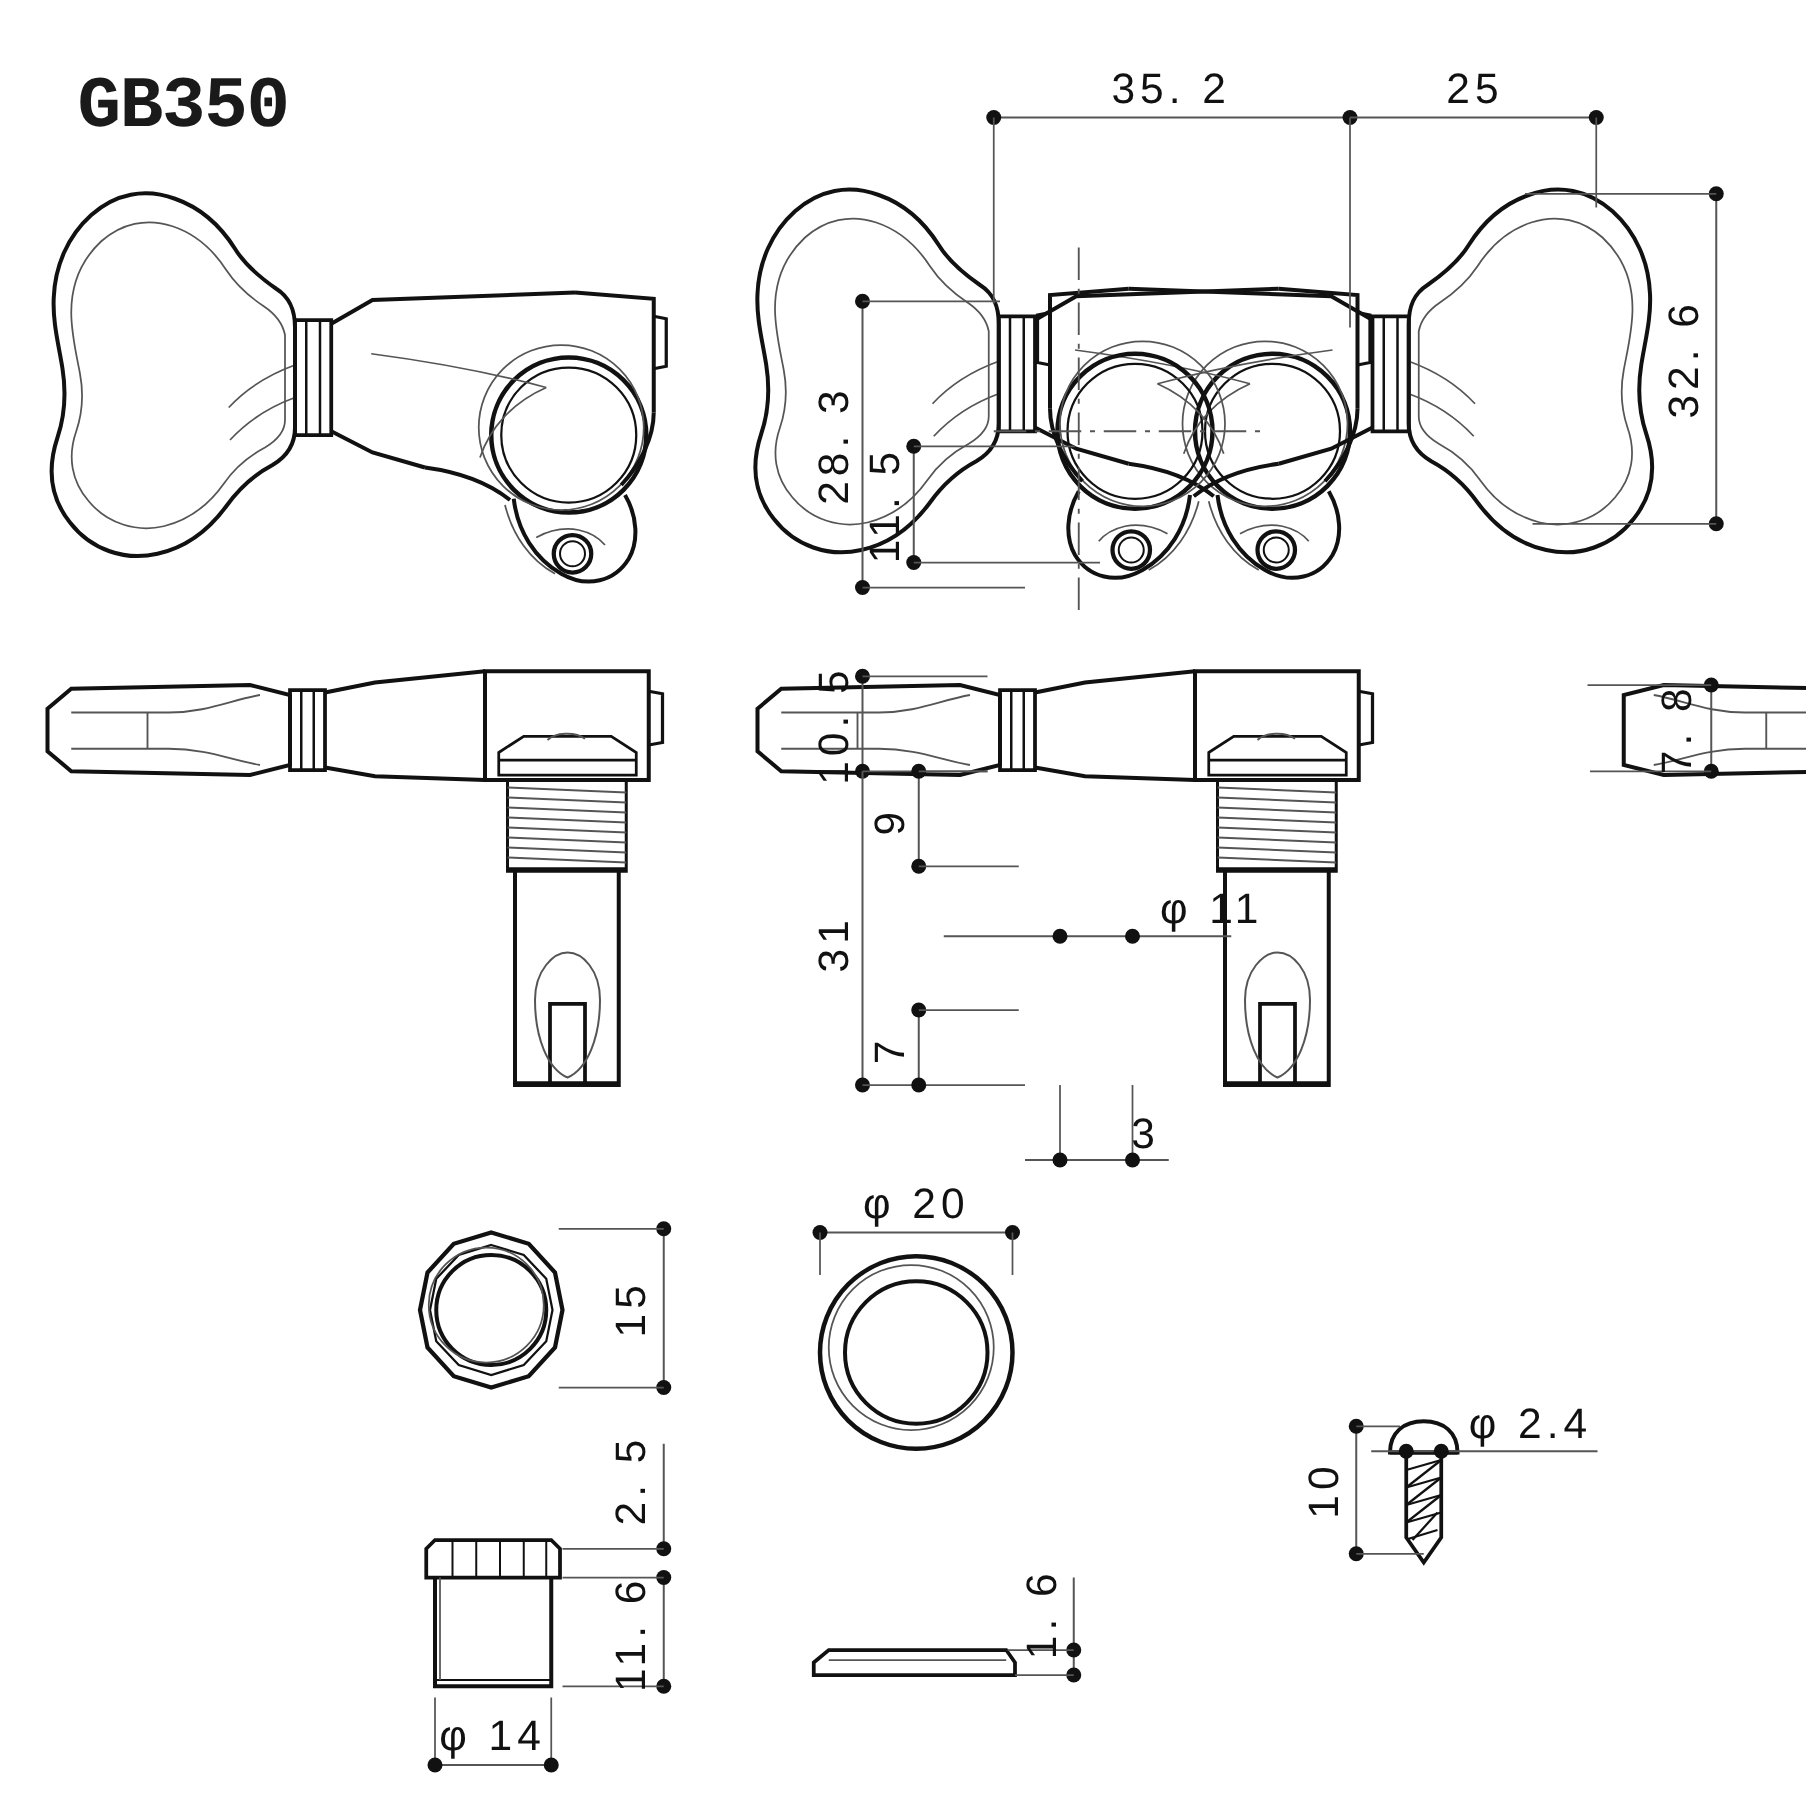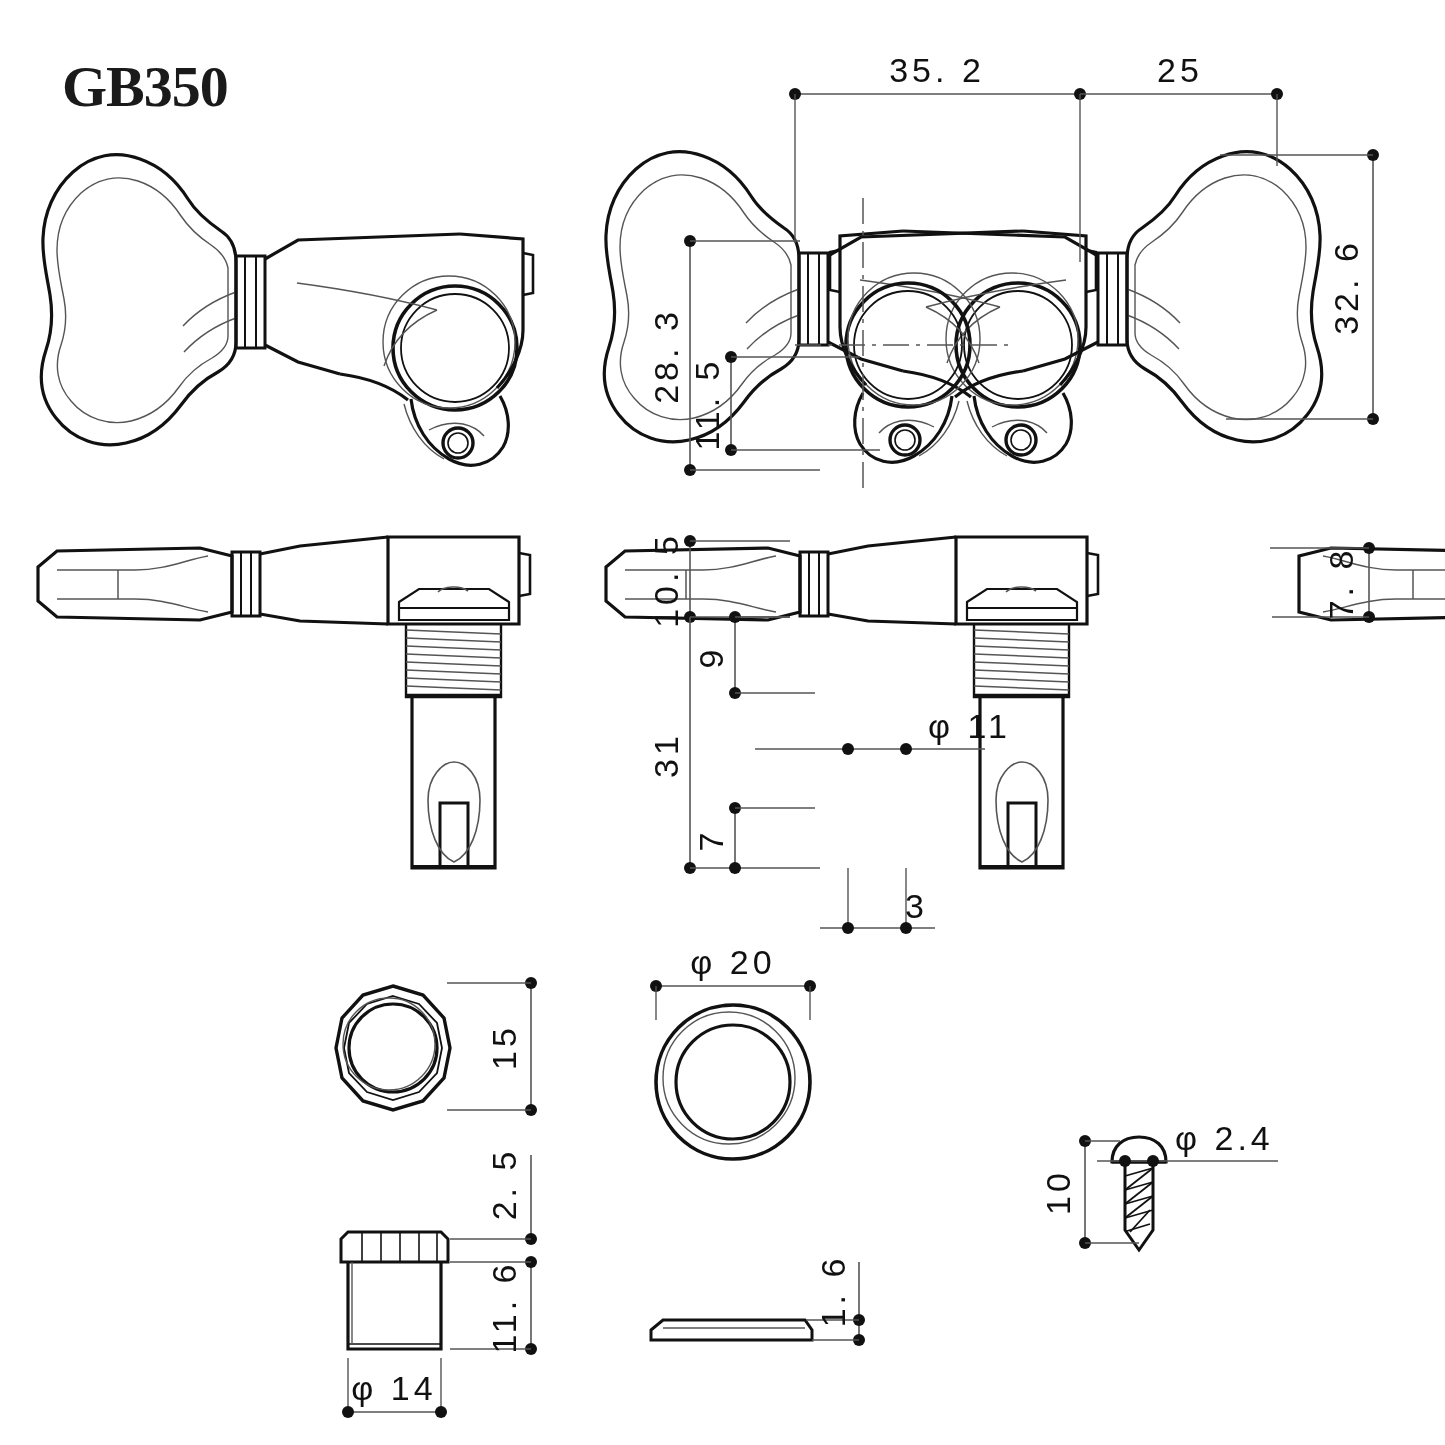--- a/index.html
+++ b/index.html
@@ -1,20 +1,20 @@
 <!DOCTYPE html>
 <html><head>
 <meta charset="utf-8">
 <style>
   html,body{margin:0;padding:0;background:#ffffff;}
   body{width:1445px;height:1445px;font-family:"Liberation Sans",sans-serif;}
   #sheet{position:relative;width:1445px;height:1445px;background:#fff;overflow:hidden;}
   #title{
     position:absolute;left:62px;top:58px;
-    font-family:Liberation Serif, serif;
+    font-family:Liberation Mono, monospace;
     font-weight:bold;font-size:58px;letter-spacing:-1px;color:#1a1a1a;
     line-height:1;
   }
   svg{position:absolute;left:0;top:0;width:1445px;height:1445px;}
   .dimtxt{
     font-family:"Liberation Sans",sans-serif;
     font-size:34px;fill:#111;letter-spacing:4px;
   }
 </style>
 </head>

